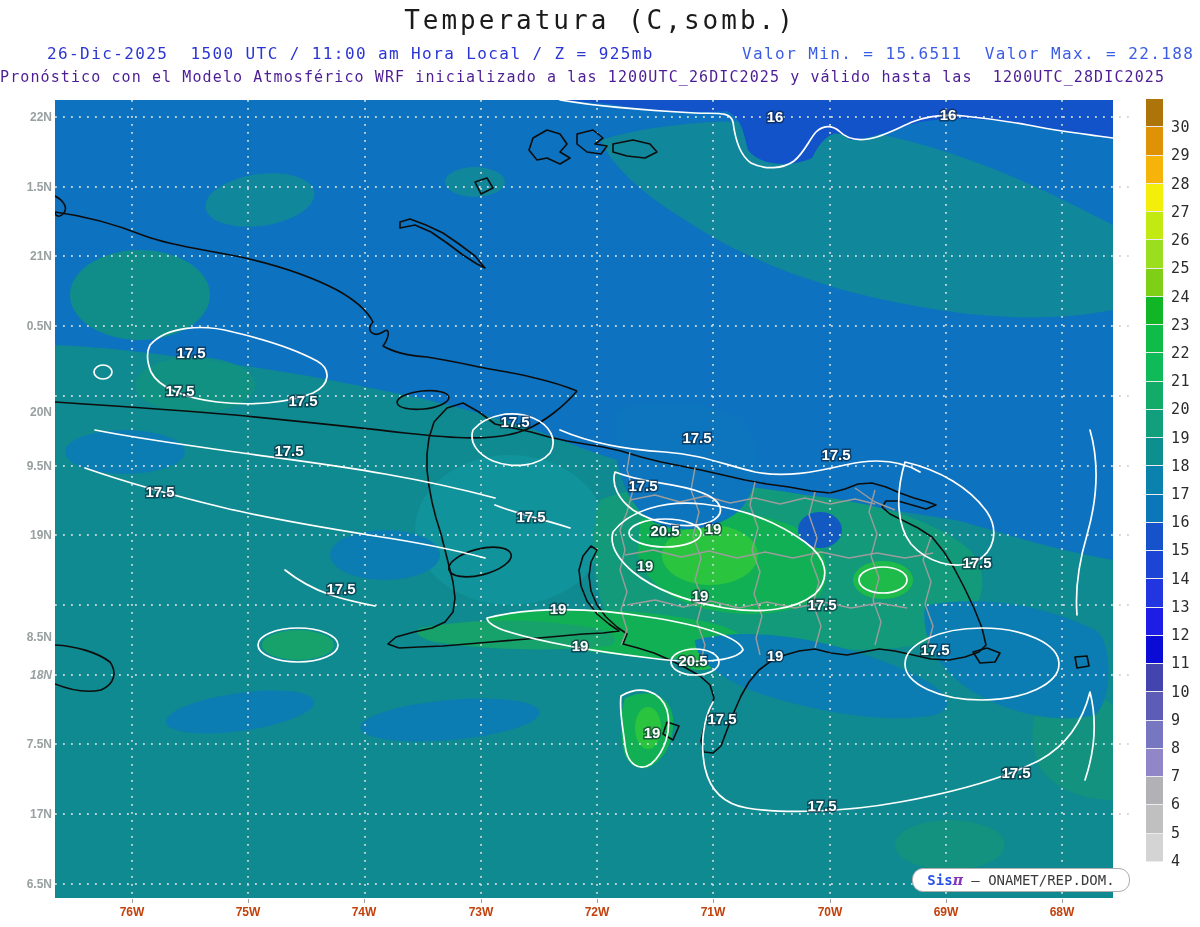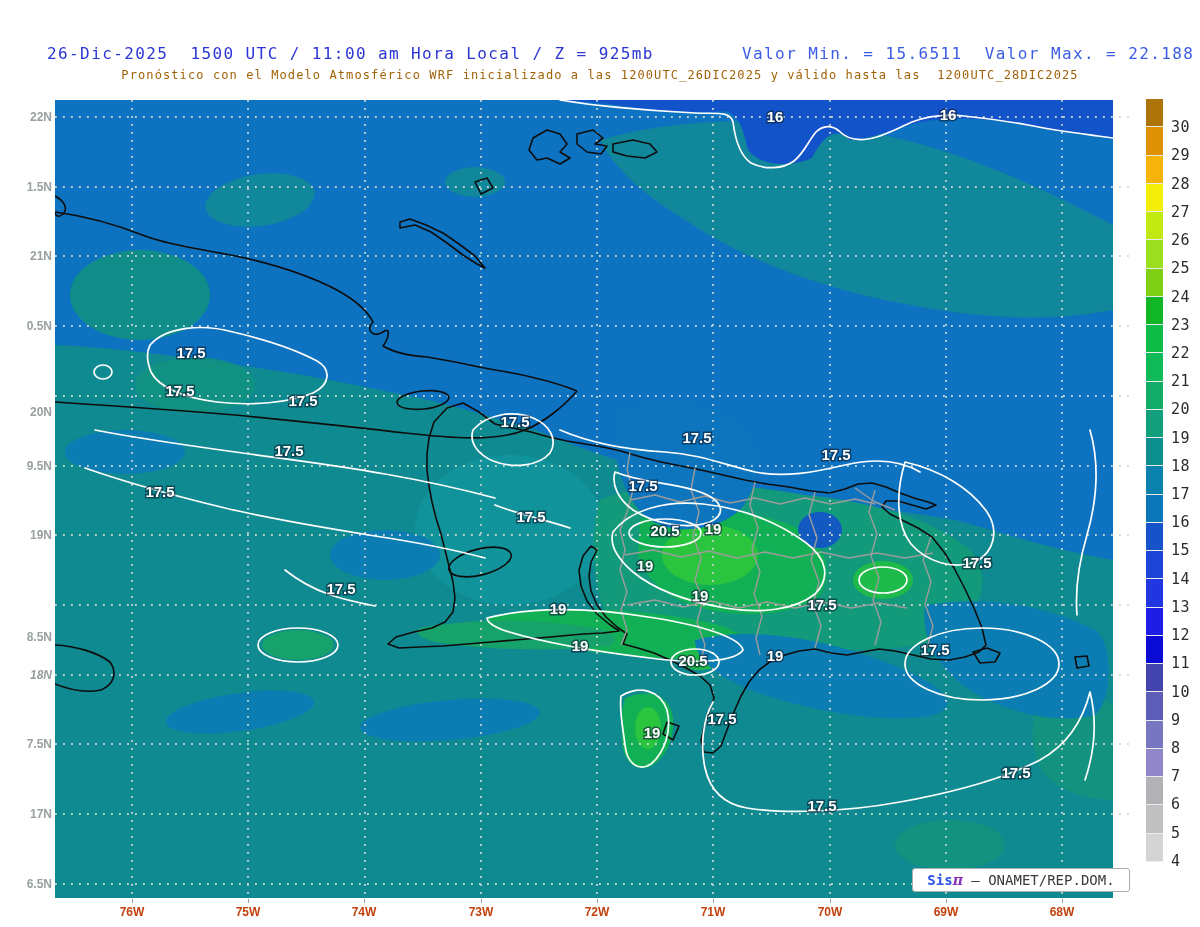--- a/index.html
+++ b/index.html
@@ -4,51 +4,52 @@
 <style>
   html,body{margin:0;padding:0;background:#fff;}
   .page{position:relative;width:1200px;height:927px;background:#fff;overflow:hidden;
         font-family:"DejaVu Sans Mono", monospace;}
   .title{position:absolute;top:5px;left:0;width:1200px;text-align:center;
          font-size:26px;letter-spacing:3px;color:#1b1b1b;font-weight:400;}
   .sub1{position:absolute;top:44px;left:47px;font-size:16px;letter-spacing:1.4px;
         color:#2a35d4;white-space:pre;}
   .sub1b{position:absolute;top:44px;left:742px;font-size:16px;letter-spacing:1.4px;
         color:#3b5de4;white-space:pre;}
-  .sub2{position:absolute;top:68px;left:0;width:1200px;text-align:center;
-        font-size:12px;letter-spacing:1.1px;color:#a16207;white-space:pre;}
+  .sub2{position:absolute;top:68px;left:0;width:1048px;text-align:center;
+        font-size:15px;letter-spacing:1.1px;color:#4c1d95;white-space:pre;}
   .mapwrap{position:absolute;left:55px;top:100px;width:1085px;height:798px;}
   .grid{stroke:#ccd8d6;stroke-width:2;stroke-dasharray:1.8 6.2;opacity:.92;fill:none;}
   .coast{stroke:#0d0d0d;stroke-width:1.6;fill:none;stroke-linejoin:round;}
   .admin{stroke:#9c9c9c;stroke-width:1.4;fill:none;stroke-linejoin:round;}
   .cntr{stroke:#ffffff;stroke-width:1.7;fill:none;stroke-linejoin:round;stroke-linecap:round;}
   .clab{font-family:"Liberation Sans",sans-serif;font-size:15px;font-weight:700;fill:#fff;
         stroke:rgba(10,30,50,.6);stroke-width:3px;paint-order:stroke;text-anchor:middle;}
   .latlab{position:absolute;right:0;width:52px;text-align:right;
         font-family:"Liberation Sans",sans-serif;font-size:12px;font-weight:700;color:#98a0a0;}
   .lonlab{position:absolute;width:40px;text-align:center;top:905px;
         font-family:"Liberation Sans",sans-serif;font-size:12px;font-weight:700;color:#c2410c;}
   .lontick{position:absolute;top:899px;width:1px;height:4px;background:#9aa2a2;}
   #lat-axis{position:absolute;left:0;top:0;width:52px;height:927px;}
   #colorbar{position:absolute;left:1146px;top:99px;width:17px;height:790px;
         display:flex;flex-direction:column;}
   #colorbar .seg{flex:1;border-top:1px solid #ececec;}
   #colorbar .seg:first-child{border-top:none;}
   .cbl{position:absolute;left:1171px;width:34px;font-size:15px;color:#2b2b2b;letter-spacing:.5px;}
   .watermark{position:absolute;left:912px;top:868px;width:216px;height:22px;background:#fff;
-        border:1px solid #adadad;border-radius:3px;text-align:center;line-height:22px;
+        border:1px solid #adadad;border-radius:11px;text-align:center;line-height:22px;
         font-size:14px;color:#3a3a3a;white-space:pre;}
   .wm-sis{color:#2a52e8;font-weight:700;}
   .wm-pi{color:#8833bb;font-weight:700;font-style:italic;font-family:"DejaVu Serif",serif;}
 </style>
 </head>
 <body>
 
 <div class="page">
 
+  <div class="title">Temperatura (C,somb.)</div>
   <div class="sub1">26-Dic-2025  1500 UTC / 11:00 am Hora Local / Z = 925mb</div>
   <div class="sub1b">Valor Min. = 15.6511  Valor Max. = 22.188</div>
   <div class="sub2">Pronóstico con el Modelo Atmosférico WRF inicializado a las 1200UTC_26DIC2025 y válido hasta las  1200UTC_28DIC2025</div>
 
   <div class="mapwrap">
     <svg width="1085" height="798" viewBox="0 0 1085 798">
       <defs>
           <clipPath id="dom">
             <rect x="0" y="0" width="1058" height="798"></rect>
           </clipPath>

